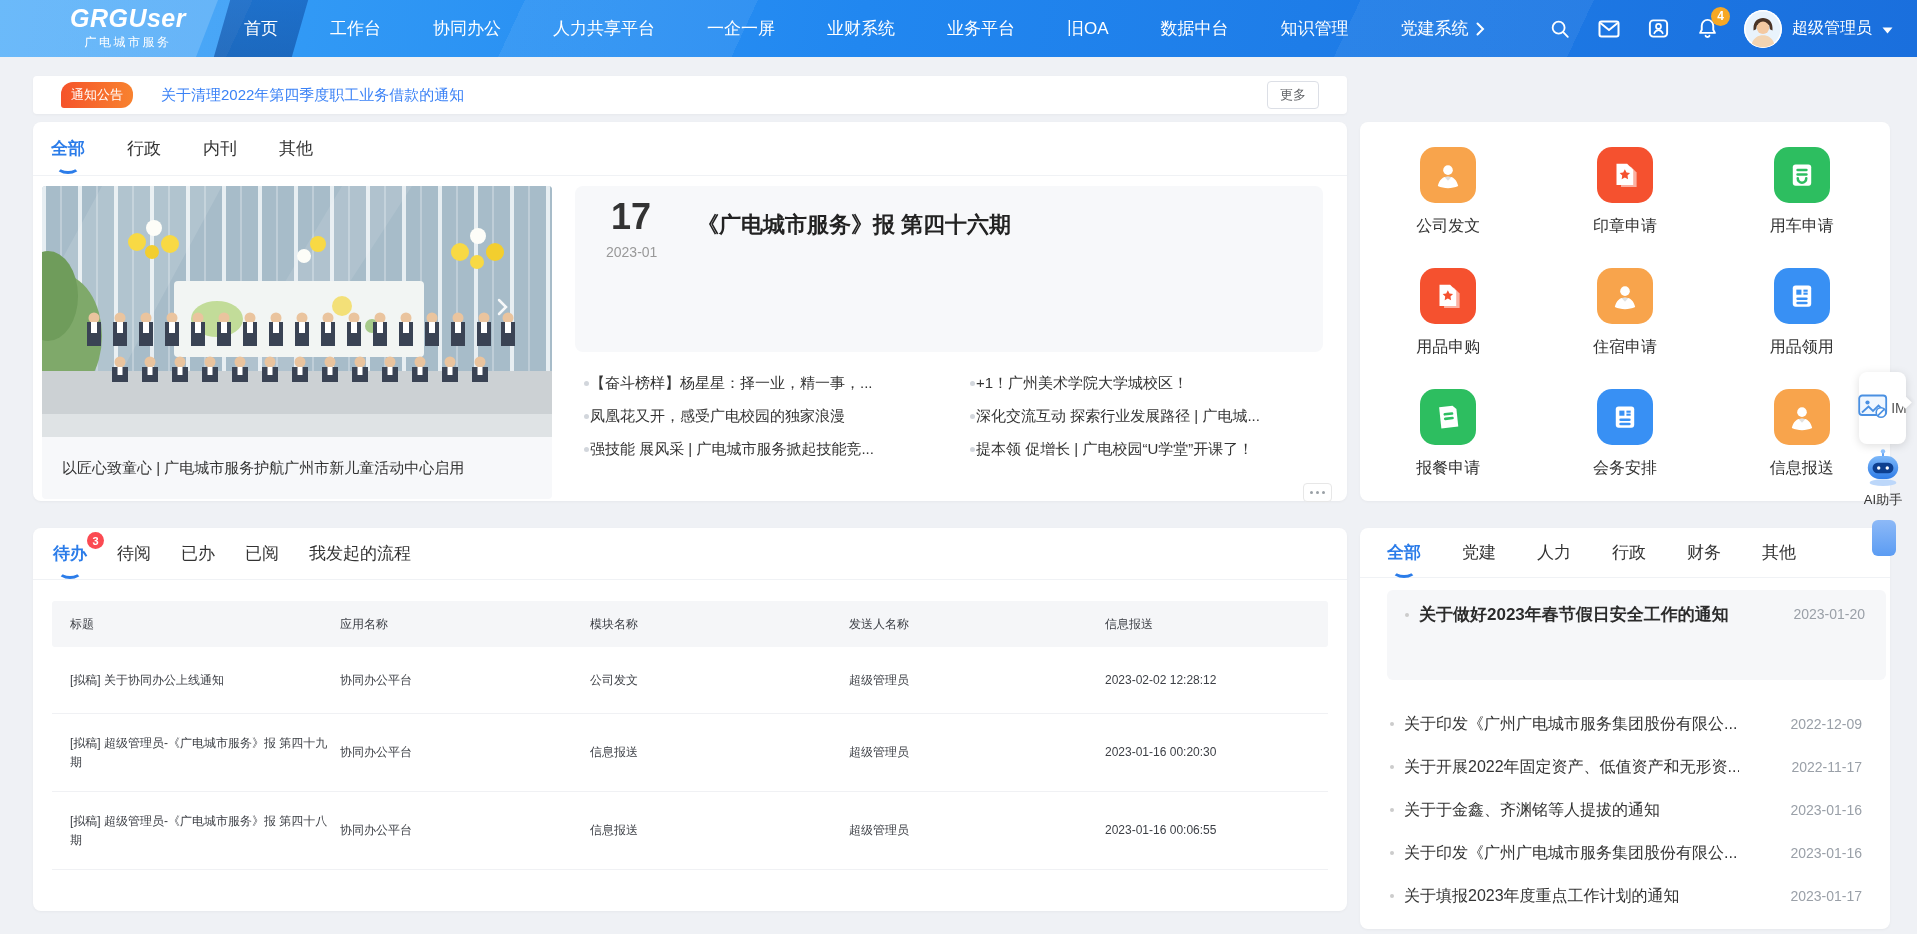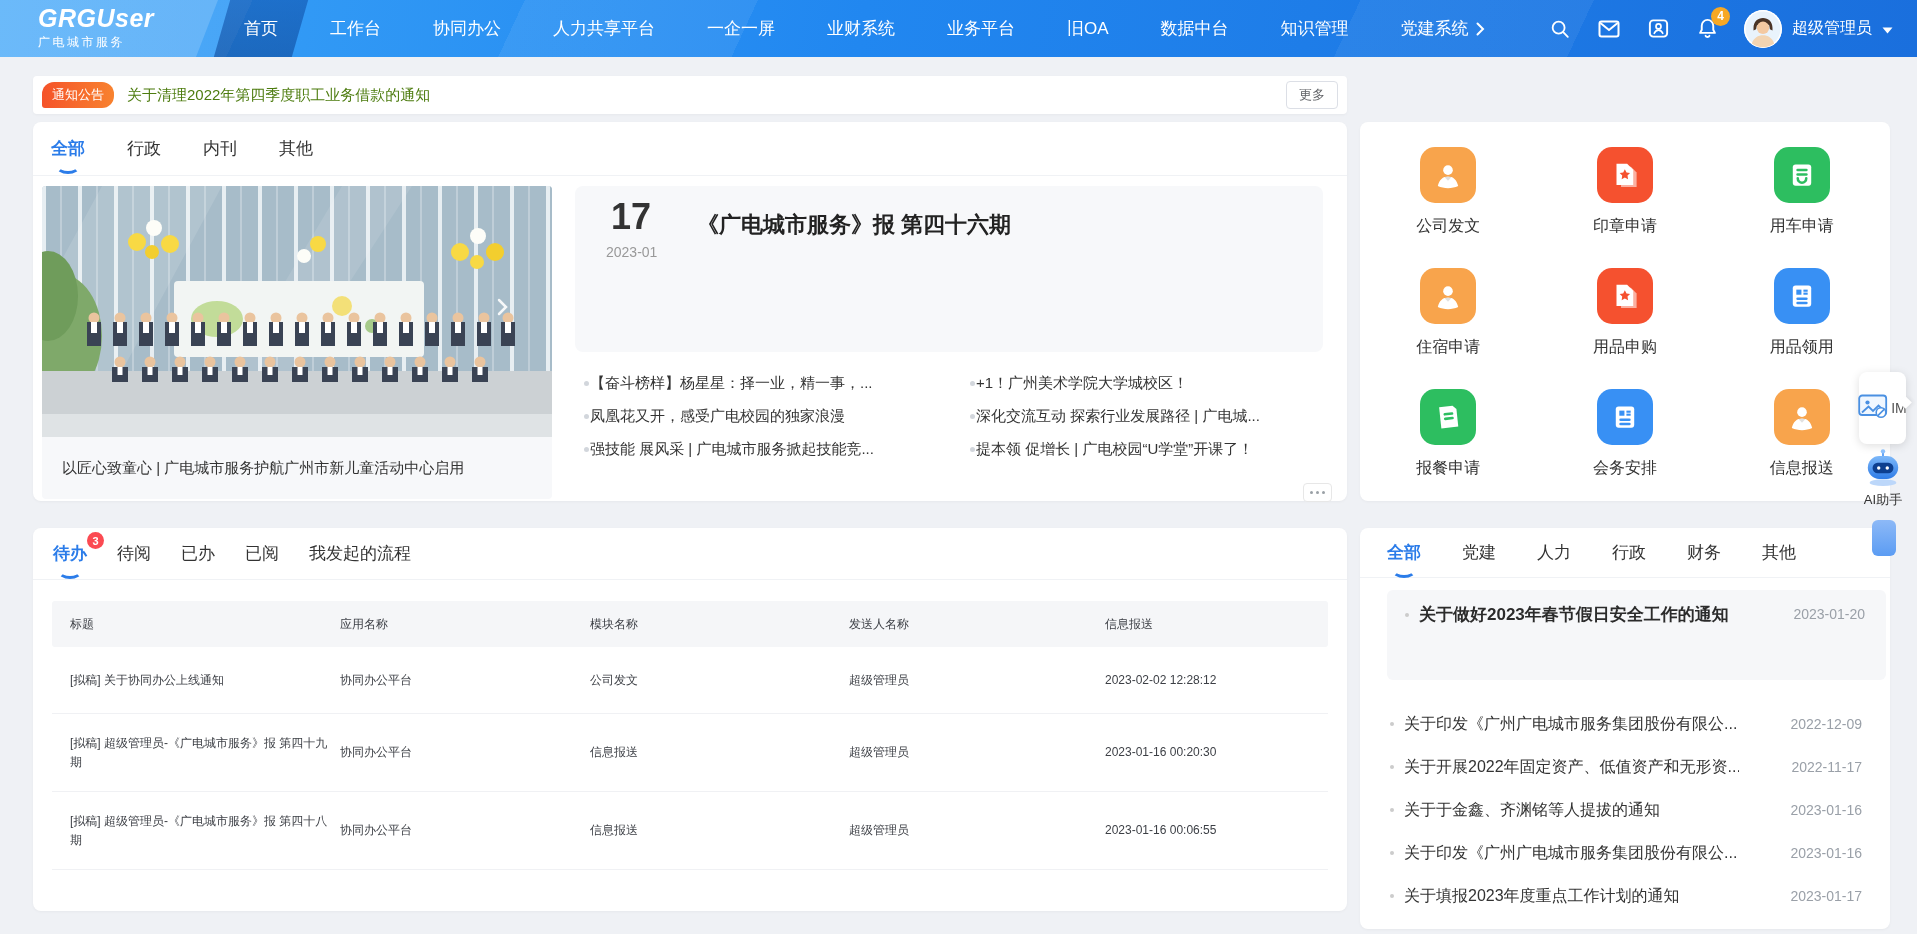--- a/index.html
+++ b/index.html
@@ -1,21 +1,21 @@
 <!DOCTYPE html>
 <html><head>
 <meta charset="utf-8">
 <style>
   * { margin:0; padding:0; box-sizing:border-box; font-family:"Liberation Sans","DejaVu Sans",sans-serif; }
   body { background:#e8ebf0; }
   .page { position:relative; width:1917px; height:934px; background:#eff1f5; overflow:hidden; }
 
   
   .topbar { position:absolute; top:0; left:0; width:100%; height:57px; color:#fff;
-    background:linear-gradient(100deg,#3aa3f8 0%,#2187f0 45%,#1a6fdd 100%); display:flex; align-items:center; }
+    background:linear-gradient(100deg,#3aa3f8 0%,#2187f0 45%,#1a6fdd 100%); display:flex; align-items:center;text-align:center; }
   .topbar::before { content:""; position:absolute; inset:0; pointer-events:none;
     background:linear-gradient(115deg, rgba(255,255,255,.10) 0 13%, rgba(255,255,255,0) 13% 27%, rgba(255,255,255,.07) 27% 39%, rgba(255,255,255,0) 39% 70%, rgba(255,255,255,.06) 70% 82%, rgba(255,255,255,0) 82%); }
   .logo-block { position:relative; z-index:1; width:218px; height:57px; background:rgba(255,255,255,.17);
     clip-path:polygon(0 0,100% 0,calc(100% - 22px) 100%,0 100%); display:flex; flex-direction:column; justify-content:center; padding-left:38px; }
   .logo-title { font-size:25px; font-weight:bold; font-style:italic; letter-spacing:.5px; line-height:1; }
   .logo-sub { font-size:12px; letter-spacing:2.5px; margin-top:3px; }
   .nav-menu { position:relative; z-index:1; display:flex; align-items:center; height:100%; }
   .nav-item { position:relative; height:100%; display:flex; align-items:center; padding:0 26px; font-size:17px; cursor:pointer; white-space:nowrap; }
   .nav-item.active::before { content:""; position:absolute; top:0; bottom:0; left:4px; right:4px;
     background:linear-gradient(180deg,rgba(13,77,167,.55),rgba(10,64,145,.55)); transform:skewX(-16deg); }
@@ -24,24 +24,24 @@
   .nav-right { position:absolute; right:24px; top:0; height:57px; display:flex; align-items:center; gap:25px; z-index:2; }
   .nav-icon-btn { position:relative; width:24px; height:24px; cursor:pointer; display:flex; align-items:center; justify-content:center; }
   .nav-badge { position:absolute; top:-10px; right:-11px; min-width:19px; height:19px; border-radius:10px; background:#f7a824;
     color:#fff; font-size:12px; font-weight:bold; display:flex; align-items:center; justify-content:center; padding:0 4px; }
   .user-box { display:flex; align-items:center; gap:10px; cursor:pointer; }
   .avatar { width:38px; height:38px; border-radius:50%; overflow:hidden; background:#fff; flex:none; }
   .user-name { font-size:16px; }
 
   
   .notice-bar { position:absolute; left:33px; top:76px; width:1314px; height:38px; background:#fff; border-radius:4px;
-    display:flex; align-items:center; padding:0 9px; box-shadow:0 1px 3px rgba(0,0,0,.04); }
+    display:flex; align-items:center; padding:0 28px; box-shadow:0 1px 3px rgba(0,0,0,.04); }
   .notice-badge { background:linear-gradient(90deg,#f5532a,#f8822f); color:#fff; font-size:13px; padding:4px 10px;
     border-radius:12px 12px 12px 3px; flex:none; }
-  .notice-text { margin-left:13px; font-size:15px; color:#4d7c0f; flex:1; cursor:pointer; }
+  .notice-text { margin-left:28px; font-size:15px; color:#3b82f6; flex:1; cursor:pointer; }
   .more-btn { border:1px solid #dcdfe6; border-radius:4px; padding:4px 12px; font-size:13px; color:#606266; background:#fff; cursor:pointer; }
 
   
   .card { position:absolute; background:#fff; border-radius:8px; box-shadow:0 1px 3px rgba(0,0,0,.04); }
   .news-card    { left:33px;   top:122px; width:1314px; height:379px; }
   .apps-card    { left:1360px; top:122px; width:530px;  height:379px; }
   .todo-card    { left:33px;   top:528px; width:1314px; height:383px; }
   .notices-card { left:1360px; top:528px; width:530px;  height:401px; }
 
   .tabs { display:flex; align-items:center; border-bottom:1px solid #f0f2f5; }
@@ -379,39 +379,39 @@
               <rect x="5.5" y="4.5" width="13" height="15" rx="2" fill="#fff"></rect>
               <rect x="8" y="7.6" width="8" height="1.8" rx="0.9" fill="#2DBE60"></rect>
               <rect x="8" y="10.8" width="8" height="1.8" rx="0.9" fill="#2DBE60"></rect>
               <path d="M9 14.3c0 1.9 1.3 3.1 3 3.1s3-1.2 3-3.1" stroke="#2DBE60" stroke-width="1.8" fill="none" stroke-linecap="round"></path>
             </svg>
         </span>
         <span class="app-label">用车申请</span>
       </div>
 
       <div class="app-item">
+        <span class="app-icon ic-red">
+          <svg width="34" height="34" viewBox="0 0 24 24">
+              <path d="M7.6 5.2h7l4 4v10.2h-11z" fill="rgba(255,255,255,0.55)" transform="translate(1.6,1)"></path>
+              <path d="M6 4h7.5l4.3 4.3V19H6z" fill="#fff"></path>
+              <path d="M11.9 8l1.15 2.3 2.5.37-1.8 1.76.42 2.5-2.27-1.18-2.27 1.18.42-2.5-1.8-1.76 2.5-.37z" fill="#F5512F"></path>
+            </svg>
+        </span>
+        <span class="app-label">用品申购</span>
+      </div>
+
+      <div class="app-item">
         <span class="app-icon ic-orange">
           <svg width="34" height="34" viewBox="0 0 24 24">
               <circle cx="12" cy="8.6" r="3.4" fill="#fff"></circle>
               <path d="M4.8 19.8c.9-4.5 3.7-6.8 7.2-6.8s6.3 2.3 7.2 6.8c-2.2 1-4.6 1.5-7.2 1.5s-5-.5-7.2-1.5z" fill="#fff"></path>
               <path d="M9.4 13.2h5.2L12 16z" fill="rgba(0,0,0,0.12)"></path>
             </svg>
         </span>
         <span class="app-label">住宿申请</span>
-      </div>
-
-      <div class="app-item">
-        <span class="app-icon ic-red">
-          <svg width="34" height="34" viewBox="0 0 24 24">
-              <path d="M7.6 5.2h7l4 4v10.2h-11z" fill="rgba(255,255,255,0.55)" transform="translate(1.6,1)"></path>
-              <path d="M6 4h7.5l4.3 4.3V19H6z" fill="#fff"></path>
-              <path d="M11.9 8l1.15 2.3 2.5.37-1.8 1.76.42 2.5-2.27-1.18-2.27 1.18.42-2.5-1.8-1.76 2.5-.37z" fill="#F5512F"></path>
-            </svg>
-        </span>
-        <span class="app-label">用品申购</span>
       </div>
 
       <div class="app-item">
         <span class="app-icon ic-blue">
           <svg width="34" height="34" viewBox="0 0 24 24">
               <rect x="5.5" y="4.5" width="13" height="15" rx="2" fill="#fff"></rect>
               <rect x="8" y="7.5" width="3.6" height="3.6" fill="#3890F4"></rect>
               <rect x="13" y="7.5" width="3" height="1.5" fill="#3890F4"></rect>
               <rect x="13" y="9.6" width="3" height="1.5" fill="#3890F4"></rect>
               <rect x="8" y="13" width="8" height="1.8" rx="0.9" fill="#3890F4"></rect>

